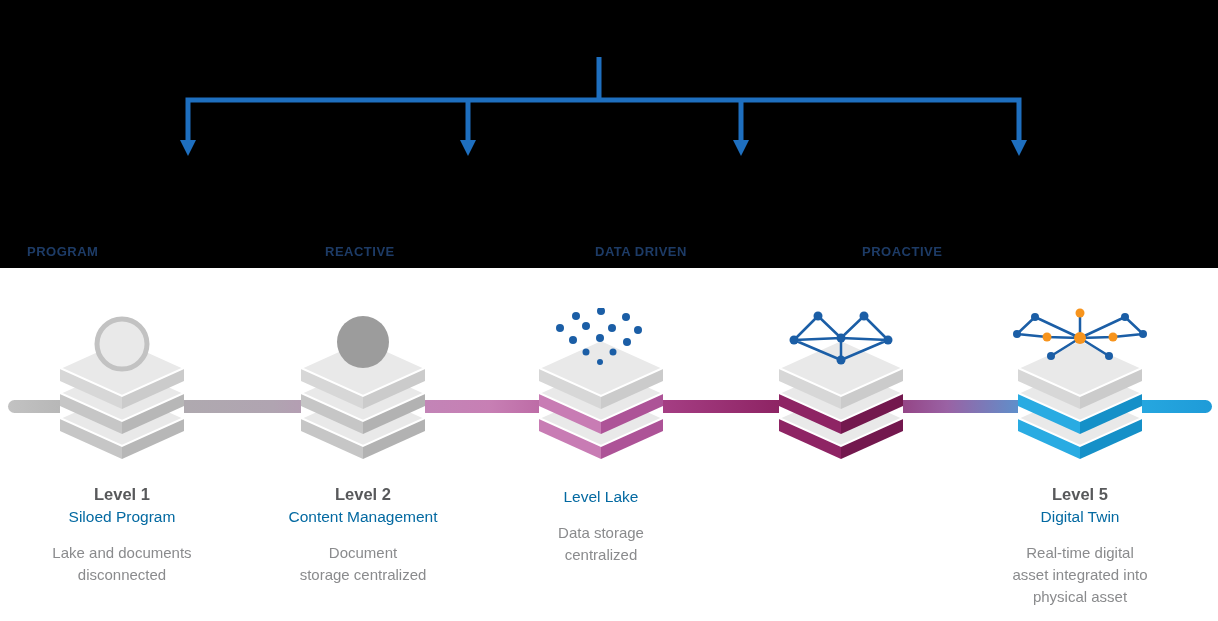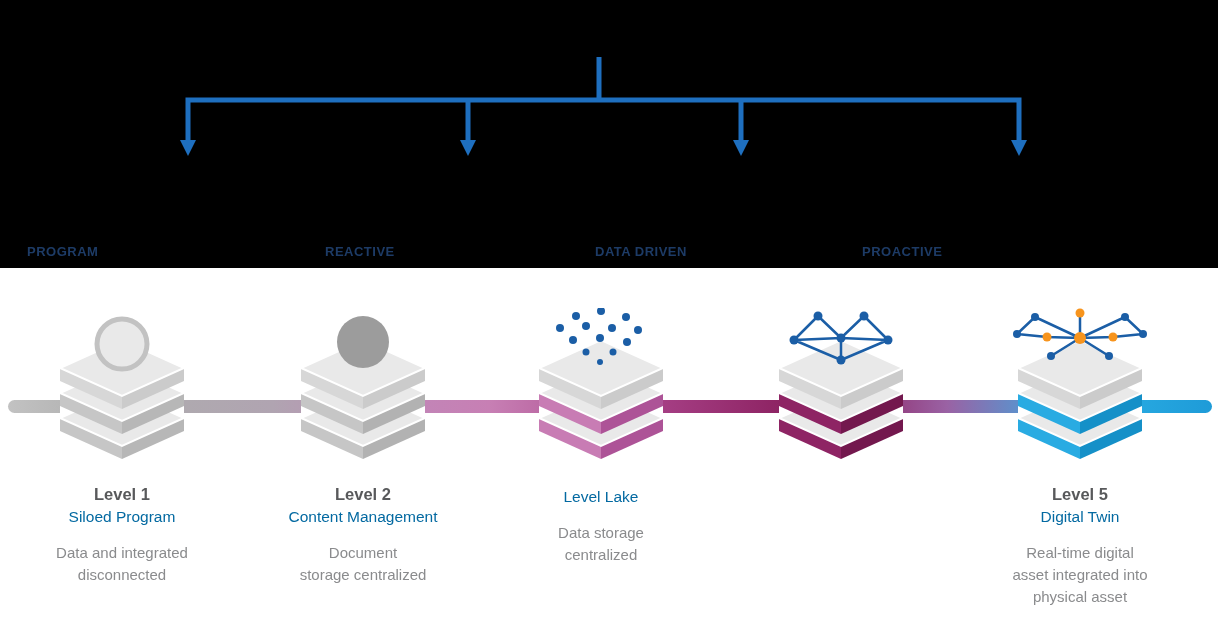--- a/index.html
+++ b/index.html
@@ -207,21 +207,21 @@
             <circle cx="85" cy="30" r="6"></circle>
           <circle cx="52" cy="29" r="4.5"></circle>
             <circle cx="118" cy="29" r="4.5"></circle>
         </g>
       </g>
     </svg>
 
     <div class="col" id="col1">
       <div class="lvl-title">Level 1</div>
       <div class="lvl-sub">Siloed Program</div>
-      <div class="lvl-desc">Data and integrated
+      <div class="lvl-desc">Lake and documents
 disconnected</div>
     </div>
     <div class="col" id="col2">
       <div class="lvl-title">Level 2</div>
       <div class="lvl-sub">Content Management</div>
       <div class="lvl-desc">Document
 storage centralized</div>
     </div>
     <div class="col" id="col3">
       <div class="lvl-sub">Level Lake</div>

